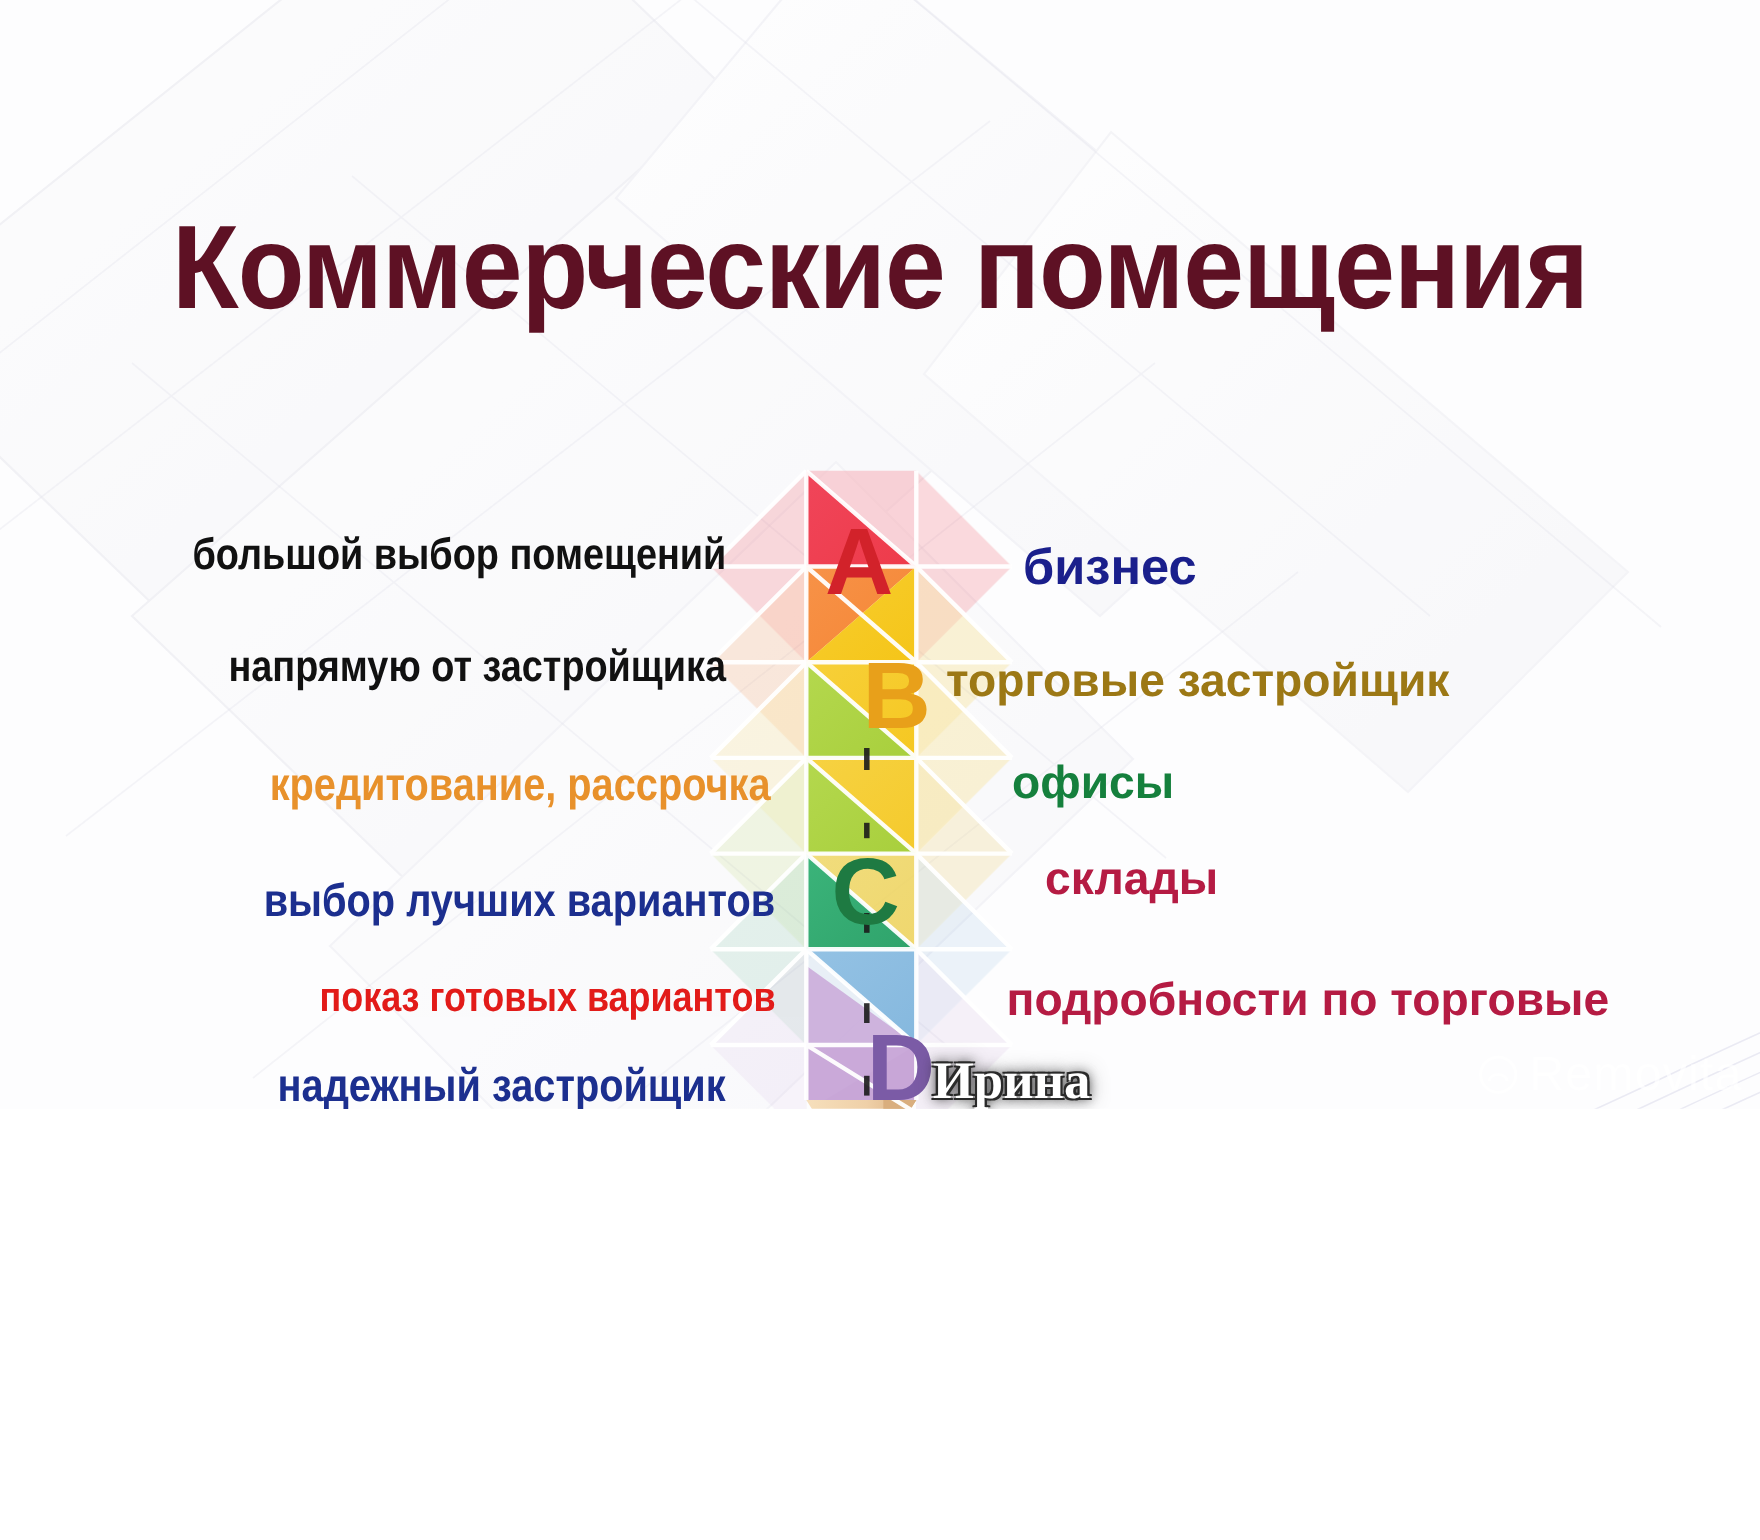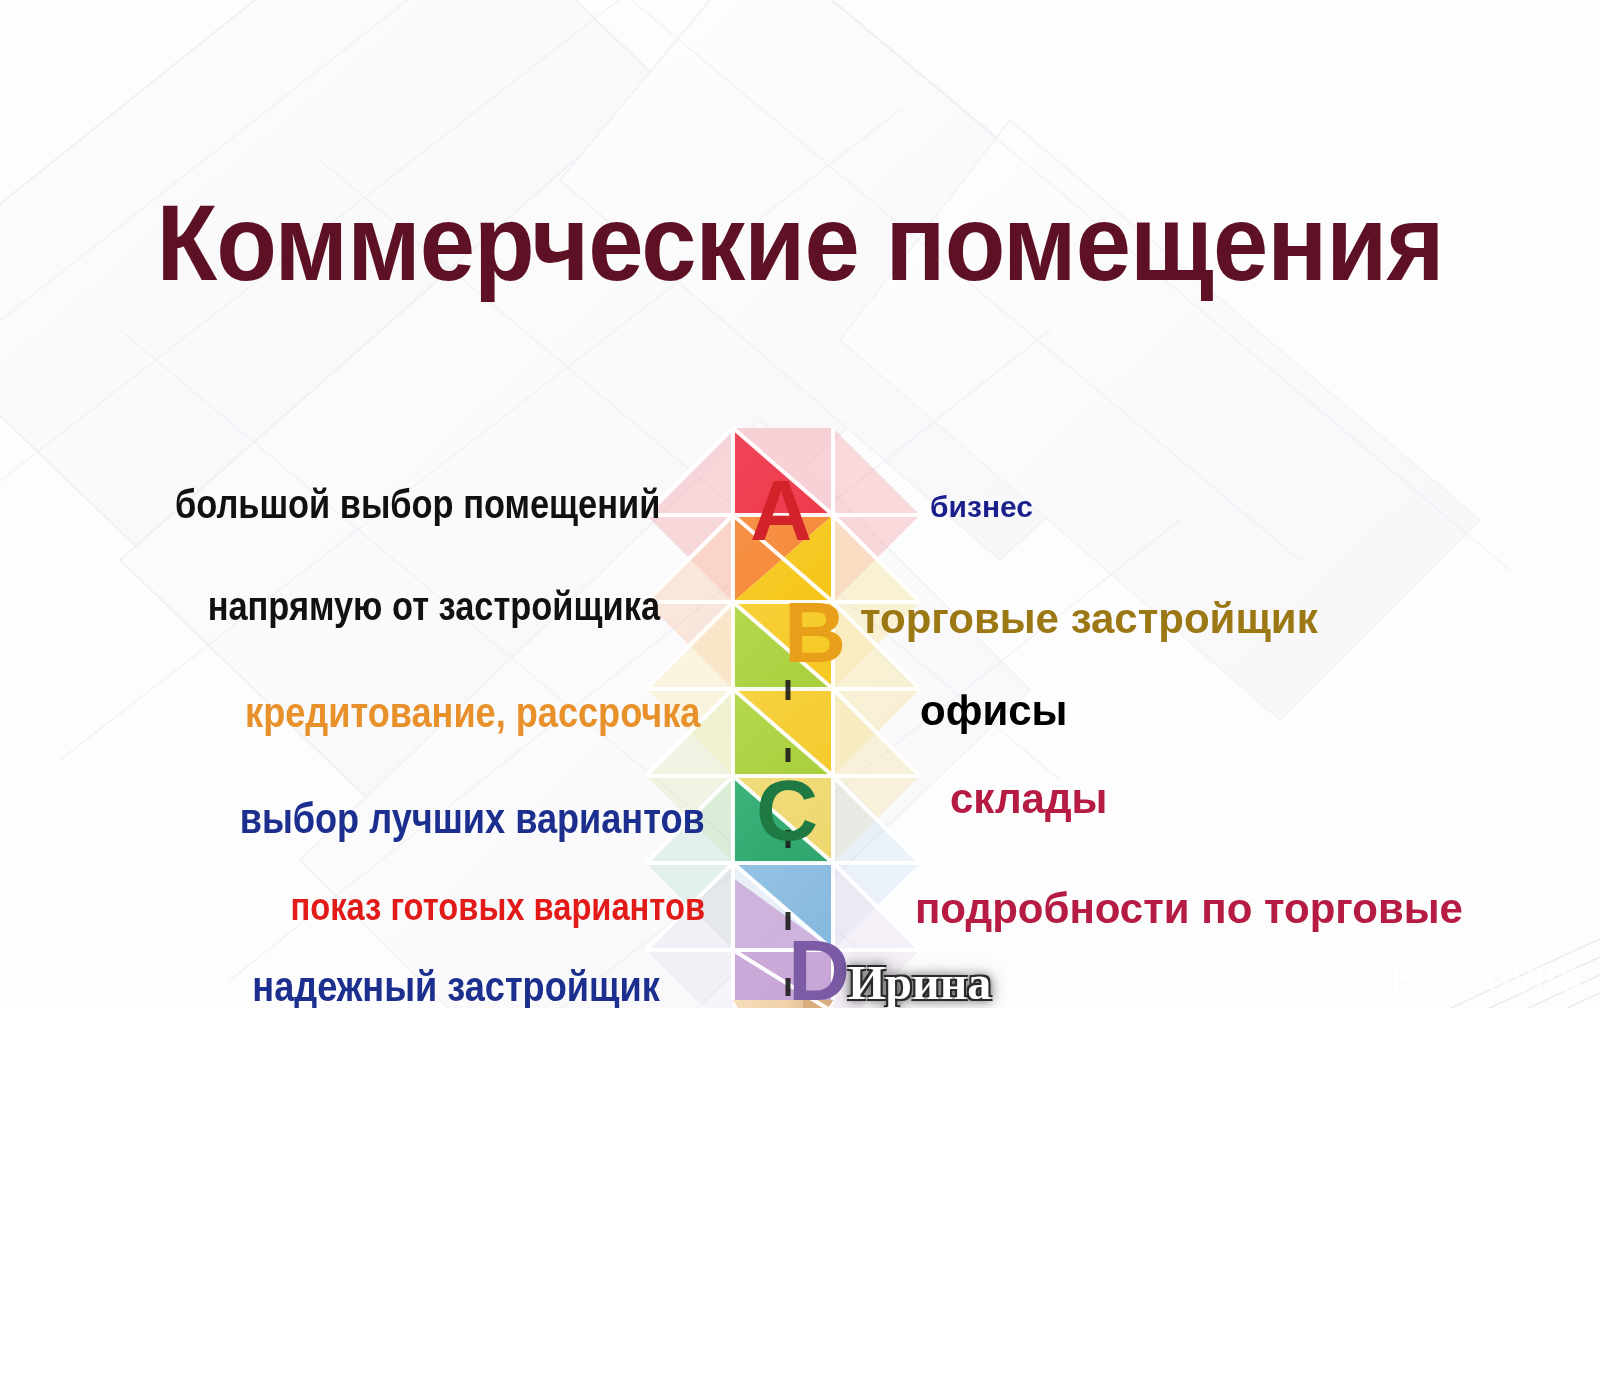--- a/index.html
+++ b/index.html
@@ -335,27 +335,27 @@
   <div class="txt left-txt cond" style="right:895px; top:798px; font-size:42px; color:#1C2F8F;">
     <span>выбор лучших вариантов</span>
   </div>
   <div class="txt left-txt cond" style="right:895px; top:888px; font-size:38px; color:#E21B19;">
     <span>показ готовых вариантов</span>
   </div>
   <div class="txt left-txt cond" style="right:940px; top:966px; font-size:42px; color:#1C2F8F;">
     <span>надежный застройщик</span>
   </div>
 
-  <div class="txt right-txt" style="left:930px; top:492px; font-size:30px; color:#1A1F8C;">
+  <div class="txt right-txt" style="left:930px; top:492px; font-size:46px; color:#1A1F8C;">
     <span>бизнес</span>
   </div>
   <div class="txt right-txt" style="left:860px; top:598px; font-size:42px; color:#9C7815;">
     <span>торговые застройщик</span>
   </div>
-  <div class="txt right-txt" style="left:920px; top:690px; font-size:42px; color:#000000;">
+  <div class="txt right-txt" style="left:920px; top:690px; font-size:42px; color:#15803d;">
     <span>офисы</span>
   </div>
   <div class="txt right-txt" style="left:950px; top:778px; font-size:42px; color:#B51B43;">
     <span>склады</span>
   </div>
   <div class="txt right-txt" style="left:915px; top:888px; font-size:42px; color:#B51B43;">
     <span>подробности по торговые</span>
   </div>
 
   <div id="irina">Ирина</div>

